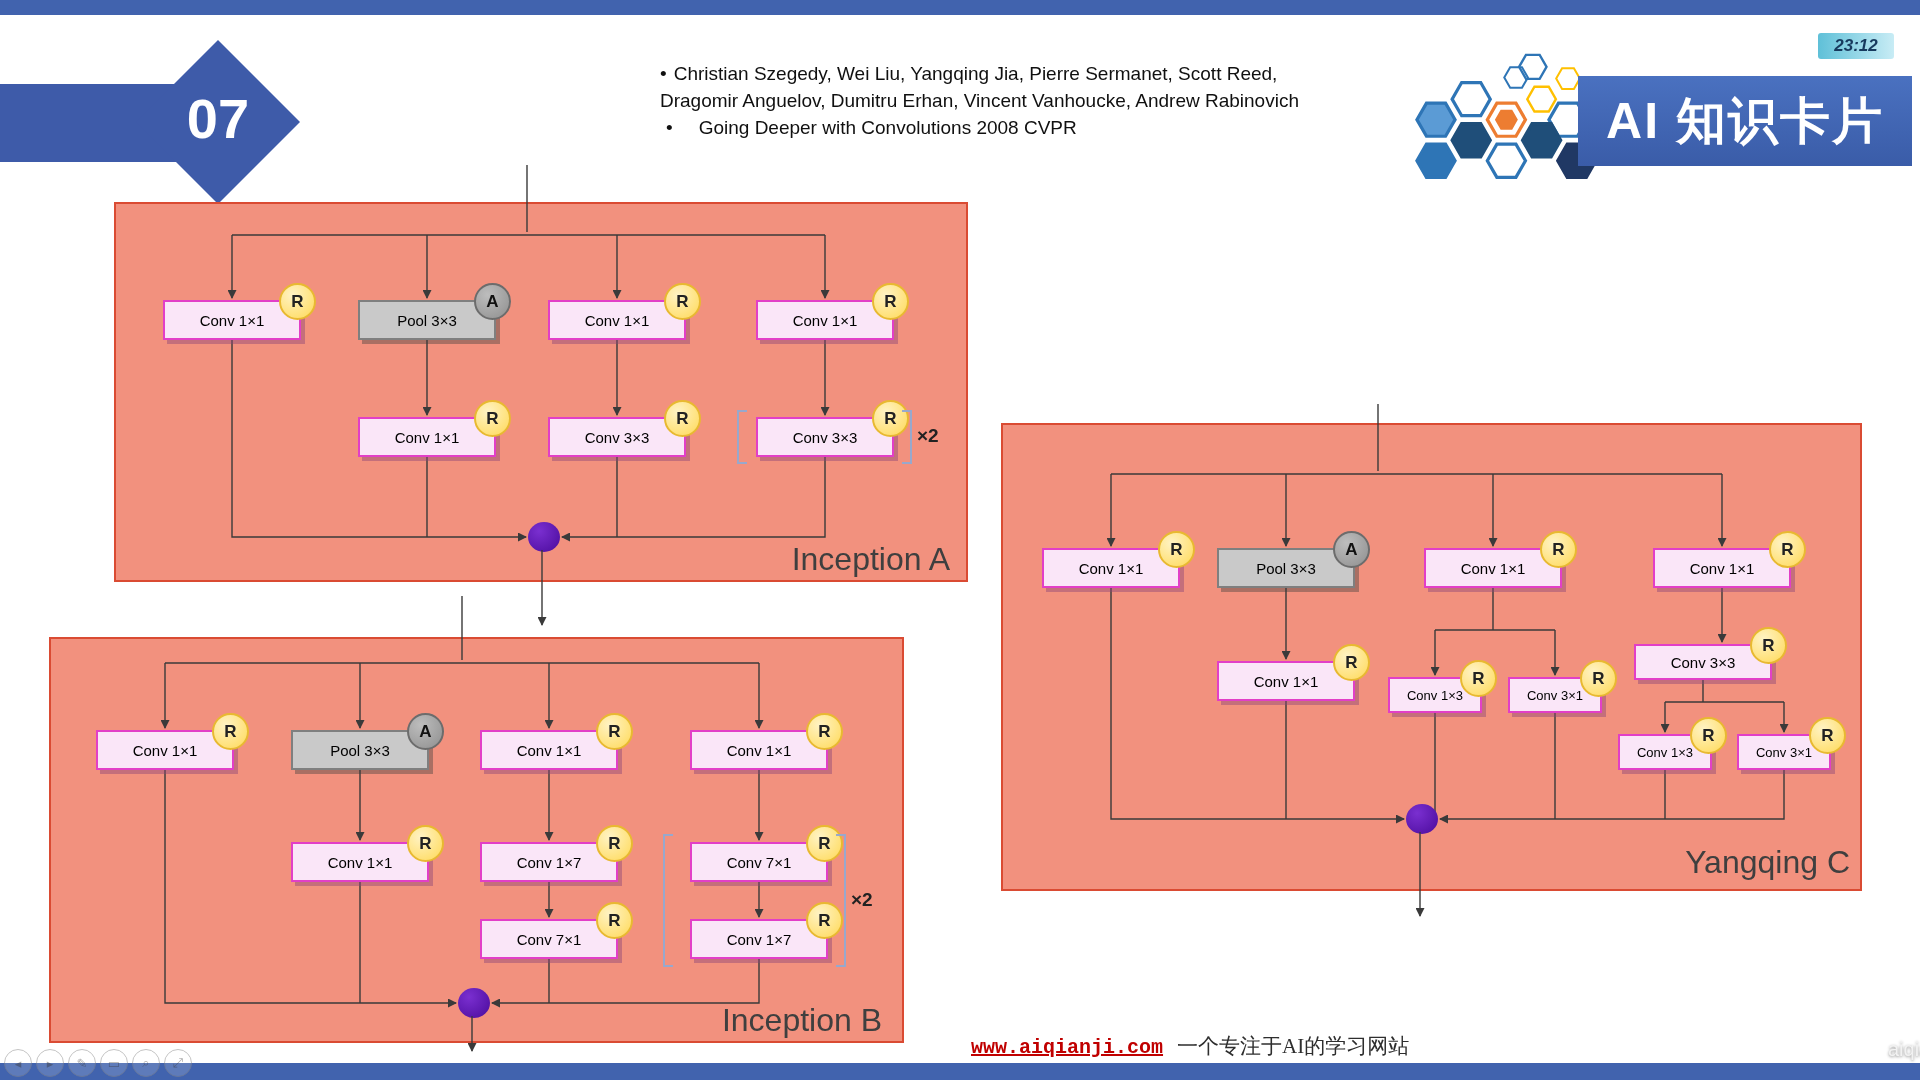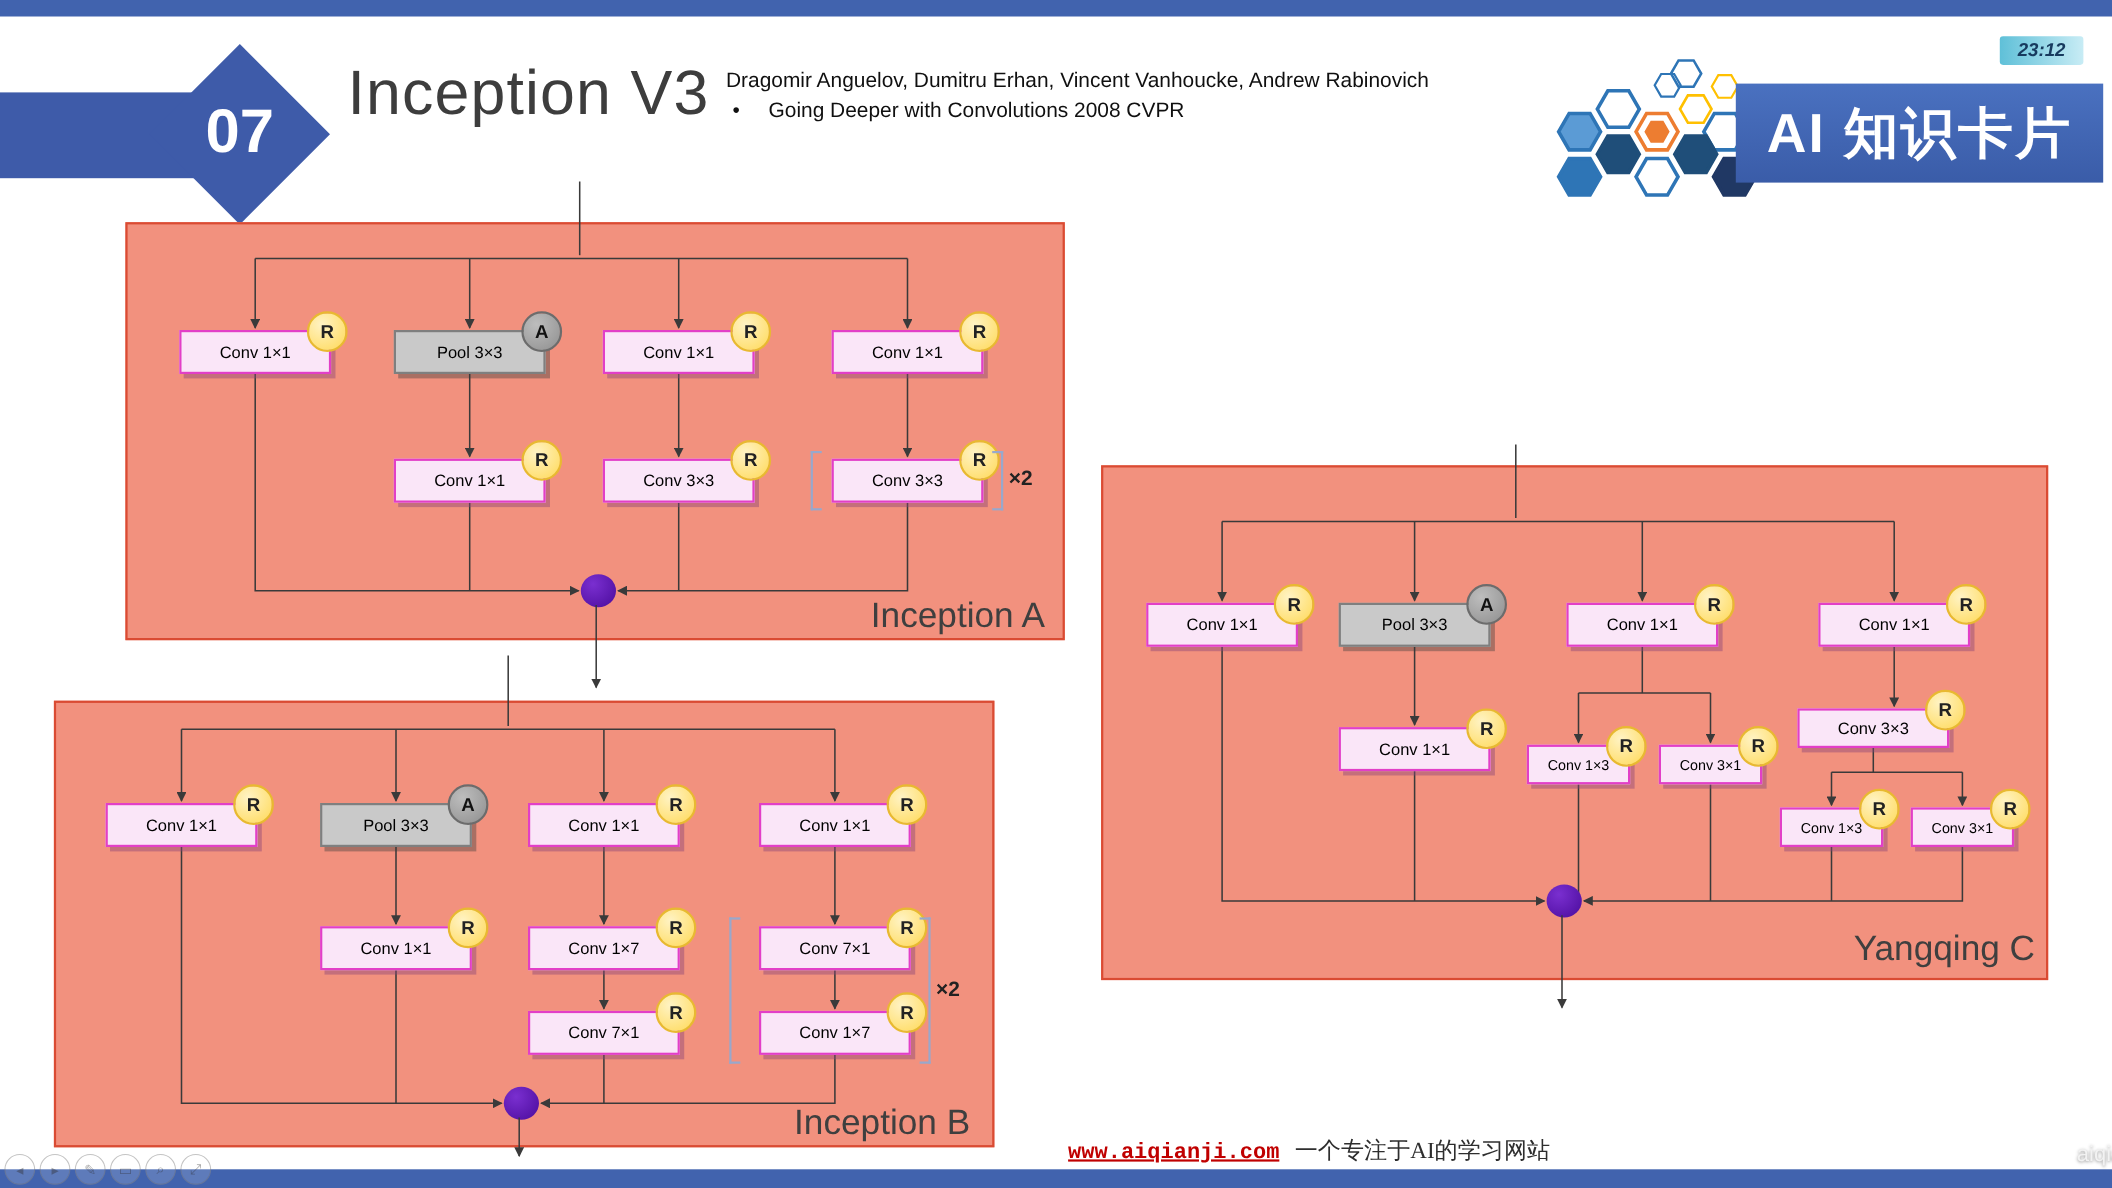--- a/index.html
+++ b/index.html
@@ -78,23 +78,25 @@
         <path d="M0,0 L9,4.5 L0,9 z" fill="#3A3A3A"></path>
       </marker>
     </defs>
   </svg>
 
   <div class="topbar"></div>
 
   <div class="strip"></div>
   <div class="diamond"></div>
   <div class="dnum">07</div>
-  <div class="title">Inception V3</div>
 
   <div class="authors">
+    <div>
+      <span class="bullet">•</span><span>Christian Szegedy, Wei Liu, Yangqing Jia, Pierre Sermanet, Scott Reed,</span>
+    </div>
     <div>Dragomir Anguelov, Dumitru Erhan, Vincent Vanhoucke, Andrew Rabinovich</div>
     <div class="paperline">
       <span class="bullet">•</span><span>Going Deeper with Convolutions 2008 CVPR</span>
     </div>
   </div>
 
   <svg class="logo" width="220" height="140" viewBox="0 0 150 95">
     <g stroke-width="2.2" fill="none">
       <polygon points="43,8.5 36.5,19.8 23.5,19.8 17,8.5 23.5,-2.8 36.5,-2.8" transform="translate(66,16) scale(0.62)" stroke="#2E75B6"></polygon>
       <polygon points="13,0 6.5,11.3 -6.5,11.3 -13,0 -6.5,-11.3 6.5,-11.3" transform="translate(96,14) scale(0.72)" stroke="#2E75B6"></polygon>

